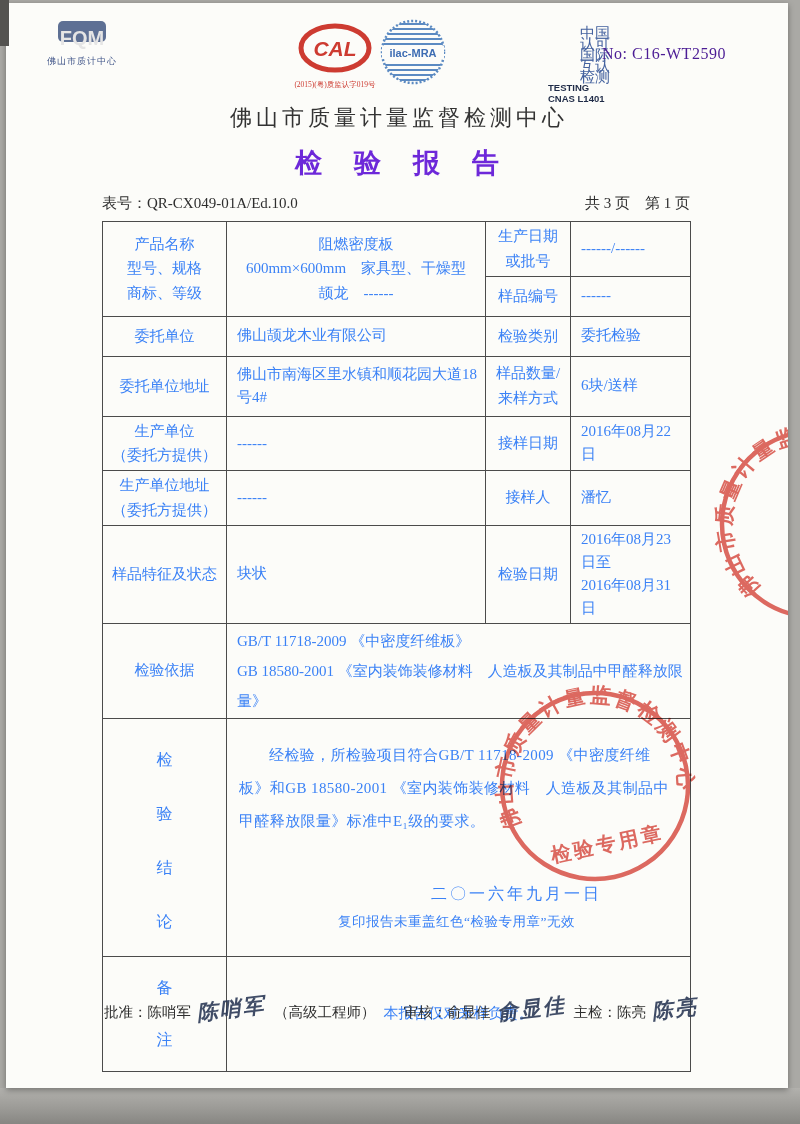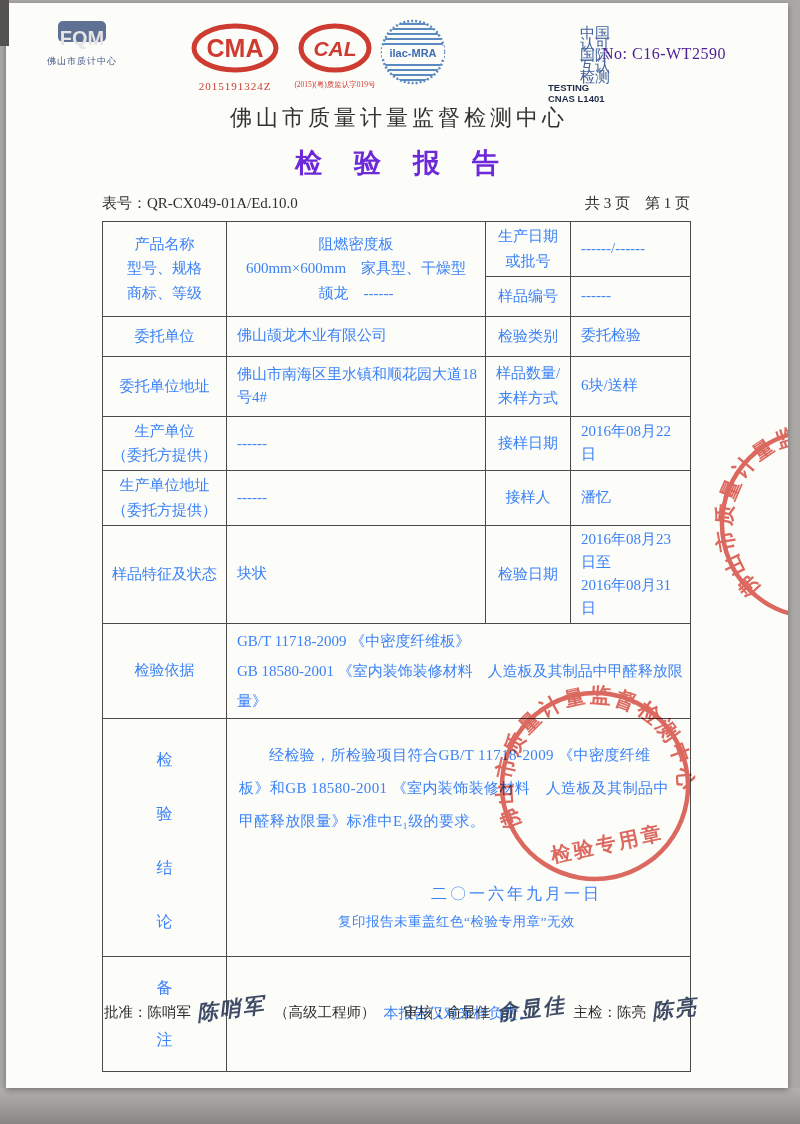--- a/index.html
+++ b/index.html
@@ -78,27 +78,20 @@
 <div class="corner-tl"></div>
 <div class="scan-bottom"></div>
 
 <div class="page">
 
   <div class="hblock fqm">
     <div class="fqm-box">FQM</div>
     <div class="fqm-cap">佛山市质计中心</div>
   </div>
 
-  <div class="hblock cma">
-    <svg width="90" height="52" viewBox="0 0 90 52">
-      <ellipse cx="45" cy="25" rx="41" ry="22" fill="none" stroke="#cd3b31" stroke-width="5"></ellipse>
-      <text x="45" y="34" text-anchor="middle" font-size="25" font-weight="bold" font-family="Liberation Sans, sans-serif" fill="#cd3b31">CMA</text>
-    </svg>
-    <div class="cert-no red">2015191324Z</div>
-  </div>
 
   <div class="hblock cal">
     <svg width="78" height="52" viewBox="0 0 78 52">
       <ellipse cx="39" cy="25" rx="34" ry="22" fill="none" stroke="#cd3b31" stroke-width="5"></ellipse>
       <text x="39" y="33" text-anchor="middle" font-size="21" font-weight="bold" font-style="italic" font-family="Liberation Sans, sans-serif" fill="#cd3b31">CAL</text>
     </svg>
     <div class="cert-no tiny red">(2015)(粤)质监认字019号</div>
   </div>
 
   <div class="hblock ilac">

